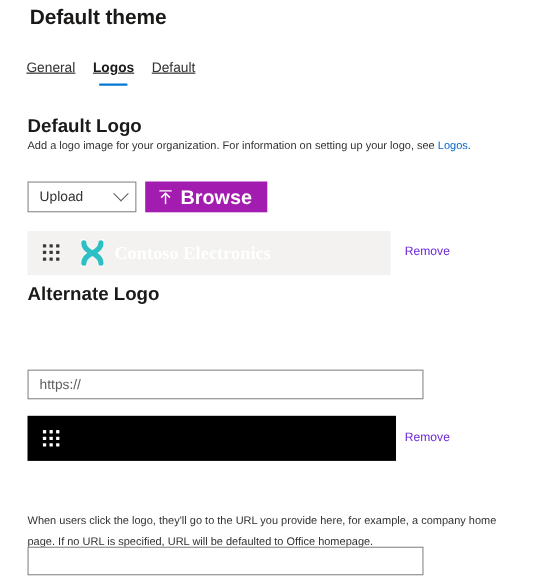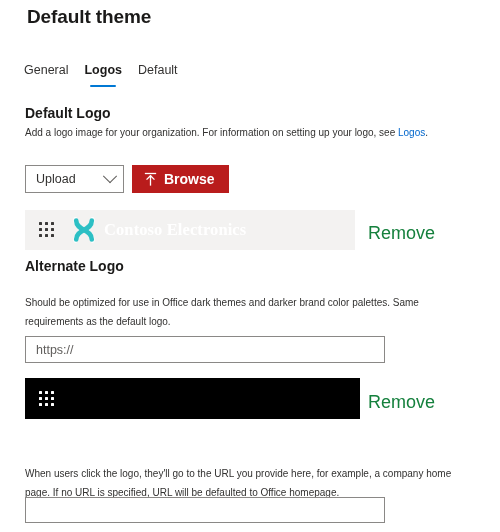--- a/index.html
+++ b/index.html
@@ -33,22 +33,23 @@
     letter-spacing: -0.1px;
     color: #1b1a19;
   }
 
   
   .tabs {
     position: absolute;
     left: 16px;
     top: 53px;
     display: flex;
-    align-items: flex-end;
+    align-items: flex-start;
     height: 26px;
+    text-decoration: underline;
   }
   .tab {
     position: relative;
     padding: 0 8px;
     font-size: 12.5px;
     color: #323130;
     line-height: 17px;
     cursor: pointer;
     white-space: nowrap;
   }
@@ -64,21 +65,21 @@
     width: 26px;
     height: 2.5px;
     background: #0078d4;
     border-radius: 1px;
   }
 
   
   .section-head {
     position: absolute;
     left: 25px;
-    font-size: 14px;
+    font-size: 17px;
     font-weight: bold;
     color: #1b1a19;
   }
   .section-desc {
     position: absolute;
     left: 25px;
     width: 450px;
     font-size: 10px;
     line-height: 18.5px;
     color: #323130;
@@ -114,28 +115,28 @@
   }
   .chev {
     width: 9px;
     height: 9px;
     border-right: 1.3px solid #605e5c;
     border-bottom: 1.3px solid #605e5c;
     transform: rotate(45deg) translate(-2px,-2px);
   }
   .browse-btn {
     height: 28px;
-    background: #b91c1c;
+    background: #a21caf;
     color: #ffffff;
     display: flex;
     align-items: center;
     gap: 7px;
     padding: 0 14px 0 12px;
     box-sizing: border-box;
-    font-size: 14px;
+    font-size: 18px;
     font-weight: bold;
     cursor: pointer;
     border: none;
     font-family: "Liberation Sans", sans-serif;
   }
   .upload-icon { display: block; }
 
   
   .logo-bar {
     position: absolute;
@@ -188,22 +189,22 @@
     font-family: "Liberation Serif", serif;
     font-size: 16.5px;
     font-weight: bold;
     color: #ffffff;
     letter-spacing: 0.1px;
     white-space: nowrap;
   }
 
   .remove-link {
     position: absolute;
-    font-size: 18px;
-    color: #15803d;
+    font-size: 11px;
+    color: #6d28d9;
     cursor: pointer;
     text-decoration: none;
   }
 
   
   .text-input {
     position: absolute;
     box-sizing: border-box;
     border: 1px solid #8a8886;
     background: #ffffff;
@@ -280,24 +281,20 @@
         </g>
       </svg>
       <span class="logo-word">Contoso Electronics</span>
     </div>
   </div>
 
   <a class="remove-link" style="left:368px; top:223px;">Remove</a>
 
   <div class="section-head" style="top:258px;">Alternate Logo</div>
 
-  <div class="section-desc" style="top:294px;">
-    <span>Should be optimized for use in Office dark themes and darker brand color palettes.</span>
-    <span>Same requirements as the default logo.</span>
-  </div>
 
   <input class="text-input" style="left: 25px; top: 336px; width: 360px; height: 27px;" placeholder="https://" value="">
 
   <div class="logo-bar dark">
     <div class="drag-handle">
       <span></span>
         <span></span>
         <span></span>
       <span></span>
         <span></span>

